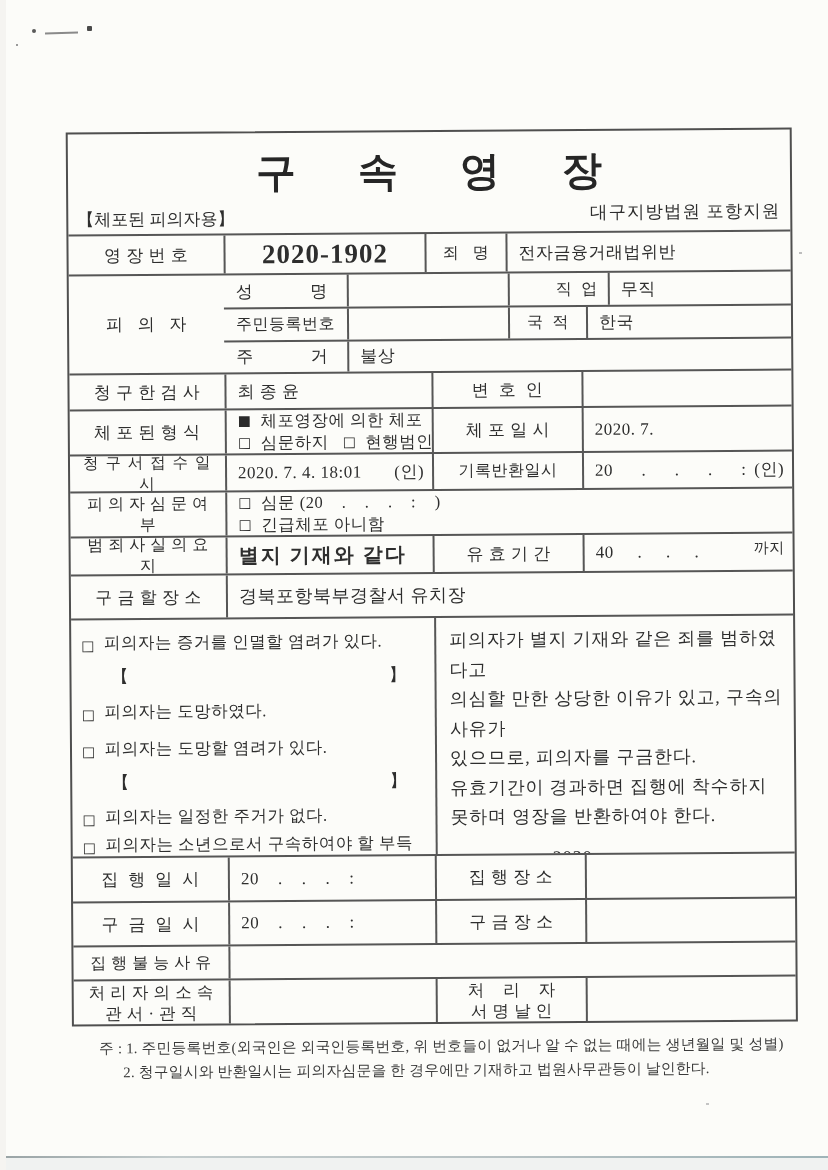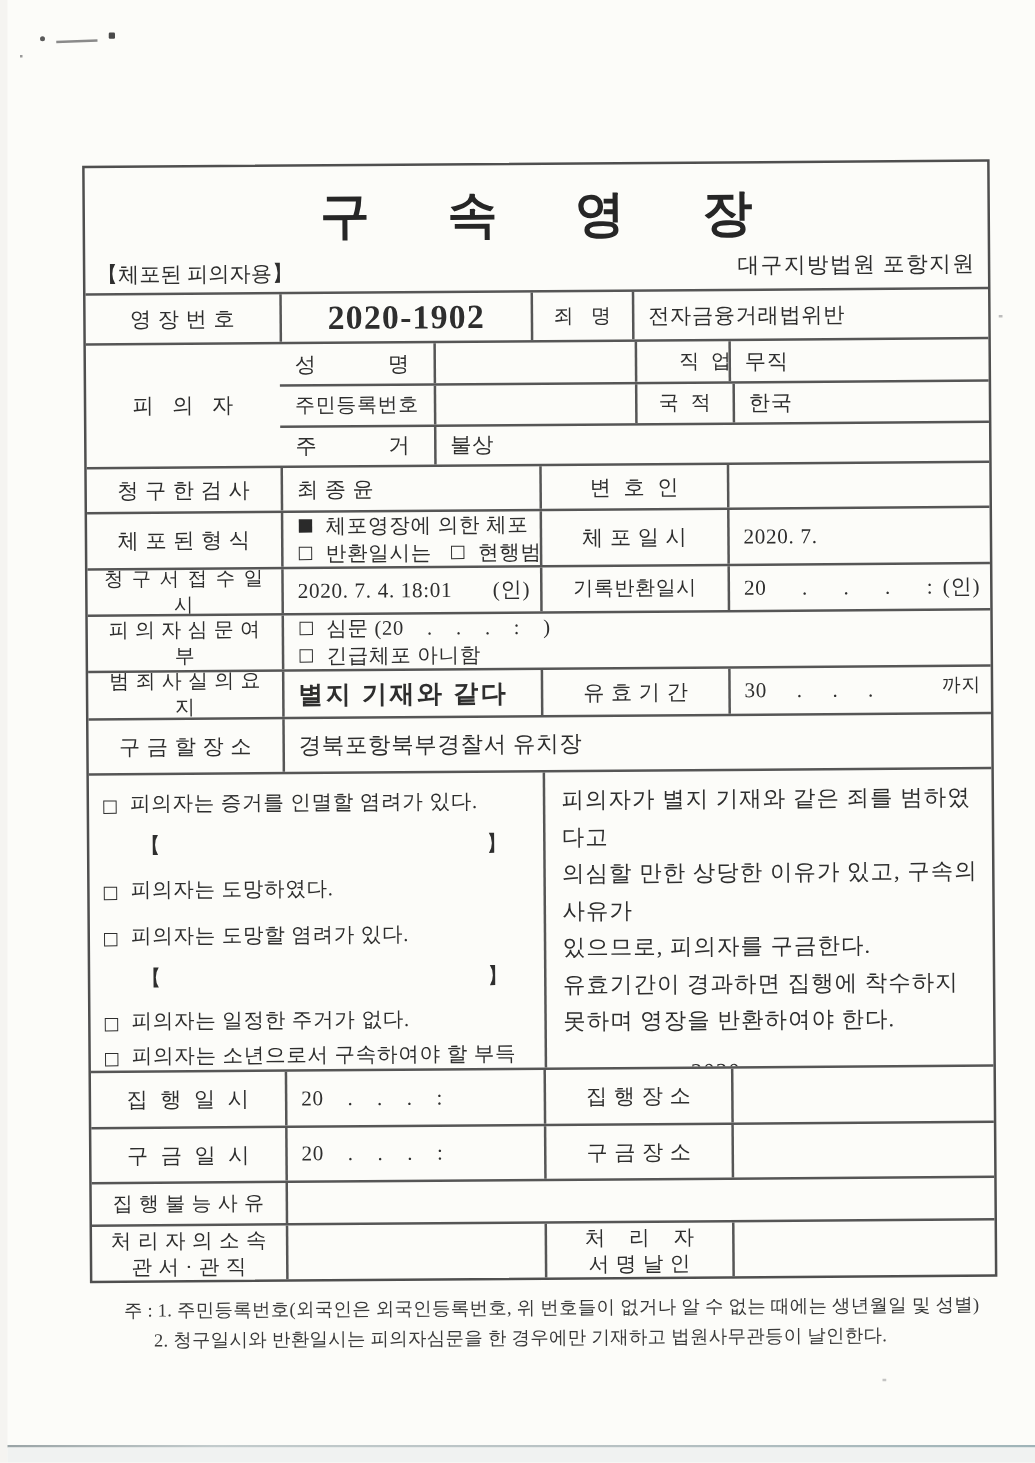--- a/index.html
+++ b/index.html
@@ -118,21 +118,21 @@
         <div class="cell lab pre" style="width:81px; font-size:16px;">죄   명</div>
         <div class="cell val" style="flex:1;">전자금융거래법위반</div>
       </div>
 
       <div class="row" style="height:99px;">
         <div class="cell lab pre" style="width:155px;">피   의   자</div>
         <div style="flex:1; display:flex; flex-direction:column;">
           <div style="display:flex; height:33px;">
             <div class="cell pre" style="width:123px; padding-left:12px;">성            명</div>
             <div class="cell val" style="width:161px;"></div>
-            <div class="cell lab pre" style="width:75px; font-size:16px;padding-left:44px;">직  업</div>
+            <div class="cell lab pre" style="width:100px; font-size:16px;padding-left:44px;">직  업</div>
             <div class="cell val" style="flex:1;">무직</div>
           </div>
           <div style="display:flex; height:33px; border-top:2px solid #565656;">
             <div class="cell" style="width:123px; padding-left:12px; font-size:16px;">주민등록번호</div>
             <div class="cell val" style="width:161px;"></div>
             <div class="cell lab pre" style="width:78px; font-size:16px;">국  적</div>
             <div class="cell val" style="flex:1;">한국</div>
           </div>
           <div style="display:flex; height:33px; border-top:2px solid #565656;">
             <div class="cell pre" style="width:123px; padding-left:12px;">주            거</div>
@@ -150,21 +150,21 @@
 
       <div class="row" style="height:45px;">
         <div class="cell lab" style="width:155px;">체 포 된 형 식</div>
         <div class="cell col" style="width:207px; padding-left:11px;">
           <div class="opt-line">
             <span class="cb filled">■</span>
             <span>체포영장에 의한 체포</span>
           </div>
           <div class="opt-line">
             <span class="cb">□</span>
-            <span class="opt-gap">반환일시는</span>
+            <span class="opt-gap">심문하지</span>
             <span class="cb">□</span>
             <span>현행범인</span>
           </div>
         </div>
         <div class="cell lab" style="width:150px;">체 포 일 시</div>
         <div class="cell val" style="flex:1;">2020. 7.</div>
       </div>
 
       <div class="row" style="height:37px;">
         <div class="cell lab" style="width:155px; font-size:15.5px; letter-spacing:1.5px;">청 구 서 접 수 일 시</div>
@@ -193,21 +193,21 @@
         </div>
       </div>
 
       <div class="row" style="height:38px;">
         <div class="cell lab" style="width:155px; font-size:16px;">범 죄 사 실 의 요 지</div>
         <div class="cell val" style="width:207px;">
           <span class="facts">별지 기재와 같다</span>
         </div>
         <div class="cell lab" style="width:150px;">유 효 기 간</div>
         <div class="cell val between" style="flex:1;">
-          <span class="pre">30     .     .     .</span>
+          <span class="pre">40     .     .     .</span>
           <span style="font-size:15px; position:relative; top:-4px;">까지</span>
         </div>
       </div>
 
       <div class="row" style="height:44px;">
         <div class="cell lab" style="width:155px;">구 금 할 장 소</div>
         <div class="cell val" style="flex:1; font-size:18px;">경북포항북부경찰서 유치장</div>
       </div>
 
       <div class="row" style="height:238px;">

